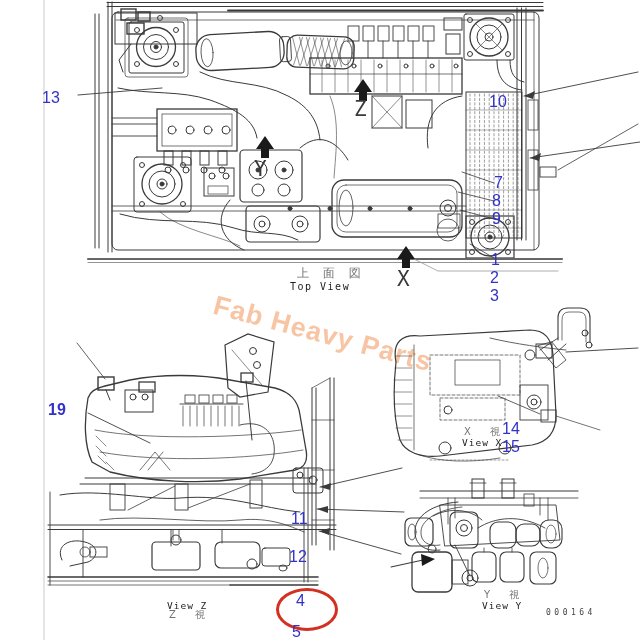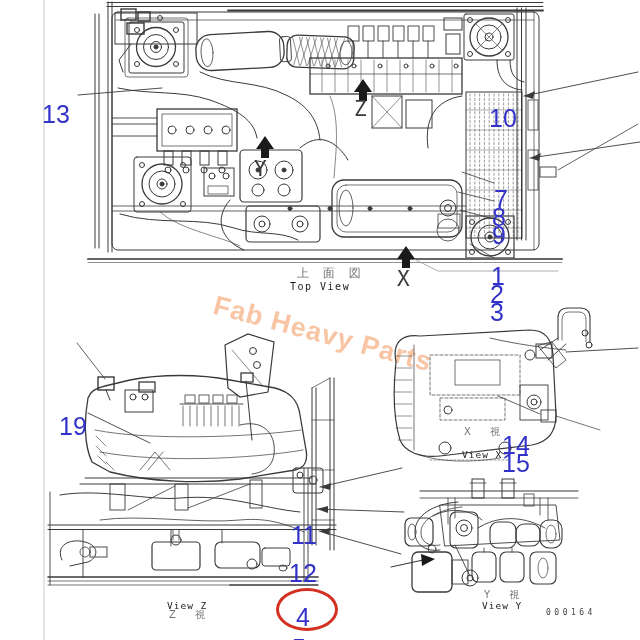--- a/index.html
+++ b/index.html
@@ -3,22 +3,22 @@
 <meta charset="utf-8">
 <style>
   html,body{margin:0;padding:0;background:#ffffff;}
   .page{position:relative;width:640px;height:640px;overflow:hidden;background:#ffffff;
         font-family:"Liberation Sans",sans-serif;}
   .art{position:absolute;left:0;top:0;z-index:2;}
   .watermark{position:absolute;left:218px;top:290px;z-index:1;
     font-family:"Liberation Sans",sans-serif;font-weight:bold;font-size:27px;
     color:rgba(240,150,90,0.55);letter-spacing:1px;white-space:nowrap;
     transform:rotate(15deg);transform-origin:0 0;}
-  .callout{position:absolute;z-index:5;color:#3232c8;font-size:25px;line-height:1;
-    font-family:"Liberation Sans",sans-serif;white-space:nowrap;margin-top:12px;}
+  .callout{position:absolute;z-index:5;color:#3232c8;font-size:16px;line-height:1;
+    font-family:"Liberation Sans",sans-serif;white-space:nowrap;}
   .jp{position:absolute;z-index:4;color:#737373;font-size:12px;letter-spacing:5px;
     font-family:"DejaVu Sans",sans-serif;white-space:nowrap;}
   .en{position:absolute;z-index:4;color:#222;font-size:10px;letter-spacing:1.5px;
     font-family:"DejaVu Sans Mono",monospace;white-space:nowrap;}
   .axis{position:absolute;z-index:4;color:#3a3a3a;font-size:21px;
     font-family:"DejaVu Sans Mono",monospace;}
   .docnum{position:absolute;left:546px;top:608px;z-index:4;color:#444;font-size:8px;
     letter-spacing:3.5px;font-family:"DejaVu Sans Mono",monospace;}
   .red-ellipse{position:absolute;left:276px;top:588px;width:56px;height:37px;z-index:4;
     border:3px solid #d43022;border-radius:50%;}
@@ -335,39 +335,39 @@
       <path d="M391,567 L423,560" stroke-width="1.1"></path>
       <polygon points="435,559 421,554 422,566" fill="#1a1a1a" stroke="none"></polygon>
     </g>
   </svg>
 
   <div class="jp" style="left:297px;top:265px;">上 面 図</div>
   <div class="en" style="left:290px;top:281px;">Top View</div>
   <div class="jp" style="left:169px;top:588px;font-size:10px;letter-spacing:8px;margin-top:20px;">Z 視</div>
   <div class="en" style="left:167px;top:600px;font-size:9.5px;letter-spacing:1px;">View Z</div>
   <div class="jp" style="left:464px;top:425px;font-size:10px;letter-spacing:8px;">X 視</div>
-  <div class="en" style="left:462px;top:437px;font-size:9.5px;letter-spacing:1px;margin-top:12px;">View X</div>
+  <div class="en" style="left:462px;top:437px;font-size:9.5px;letter-spacing:1px;">View X</div>
   <div class="jp" style="left:484px;top:588px;font-size:10px;letter-spacing:8px;">Y 視</div>
   <div class="en" style="left:482px;top:600px;font-size:9.5px;letter-spacing:1px;">View Y</div>
   <div class="docnum">000164</div>
 
   <div class="axis" style="left:254px;top:157px;">Y</div>
   <div class="axis" style="left:354px;top:97px;">Z</div>
   <div class="axis" style="left:397px;top:267px;">X</div>
 
   <div class="red-ellipse"></div>
 
   <div class="callout" style="left:42px;top:90px;">13</div>
   <div class="callout" style="left:489px;top:94px;">10</div>
   <div class="callout" style="left:494px;top:175px;">7</div>
   <div class="callout" style="left:492px;top:193px;">8</div>
   <div class="callout" style="left:492px;top:211px;">9</div>
   <div class="callout" style="left:491px;top:252px;">1</div>
   <div class="callout" style="left:490px;top:270px;">2</div>
   <div class="callout" style="left:490px;top:288px;">3</div>
-  <div class="callout" style="left:59px;top:402px;">19</div>
+  <div class="callout" style="left:48px;top:402px;font-weight:bold;">19</div>
   <div class="callout" style="left:291px;top:511px;">11</div>
   <div class="callout" style="left:289px;top:549px;text-align:right;">12</div>
   <div class="callout" style="left:296px;top:593px;">4</div>
   <div class="callout" style="left:292px;top:624px;">5</div>
   <div class="callout" style="left:502px;top:421px;">14</div>
   <div class="callout" style="left:502px;top:439px;">15</div>
 </div>
 
 </body></html>

